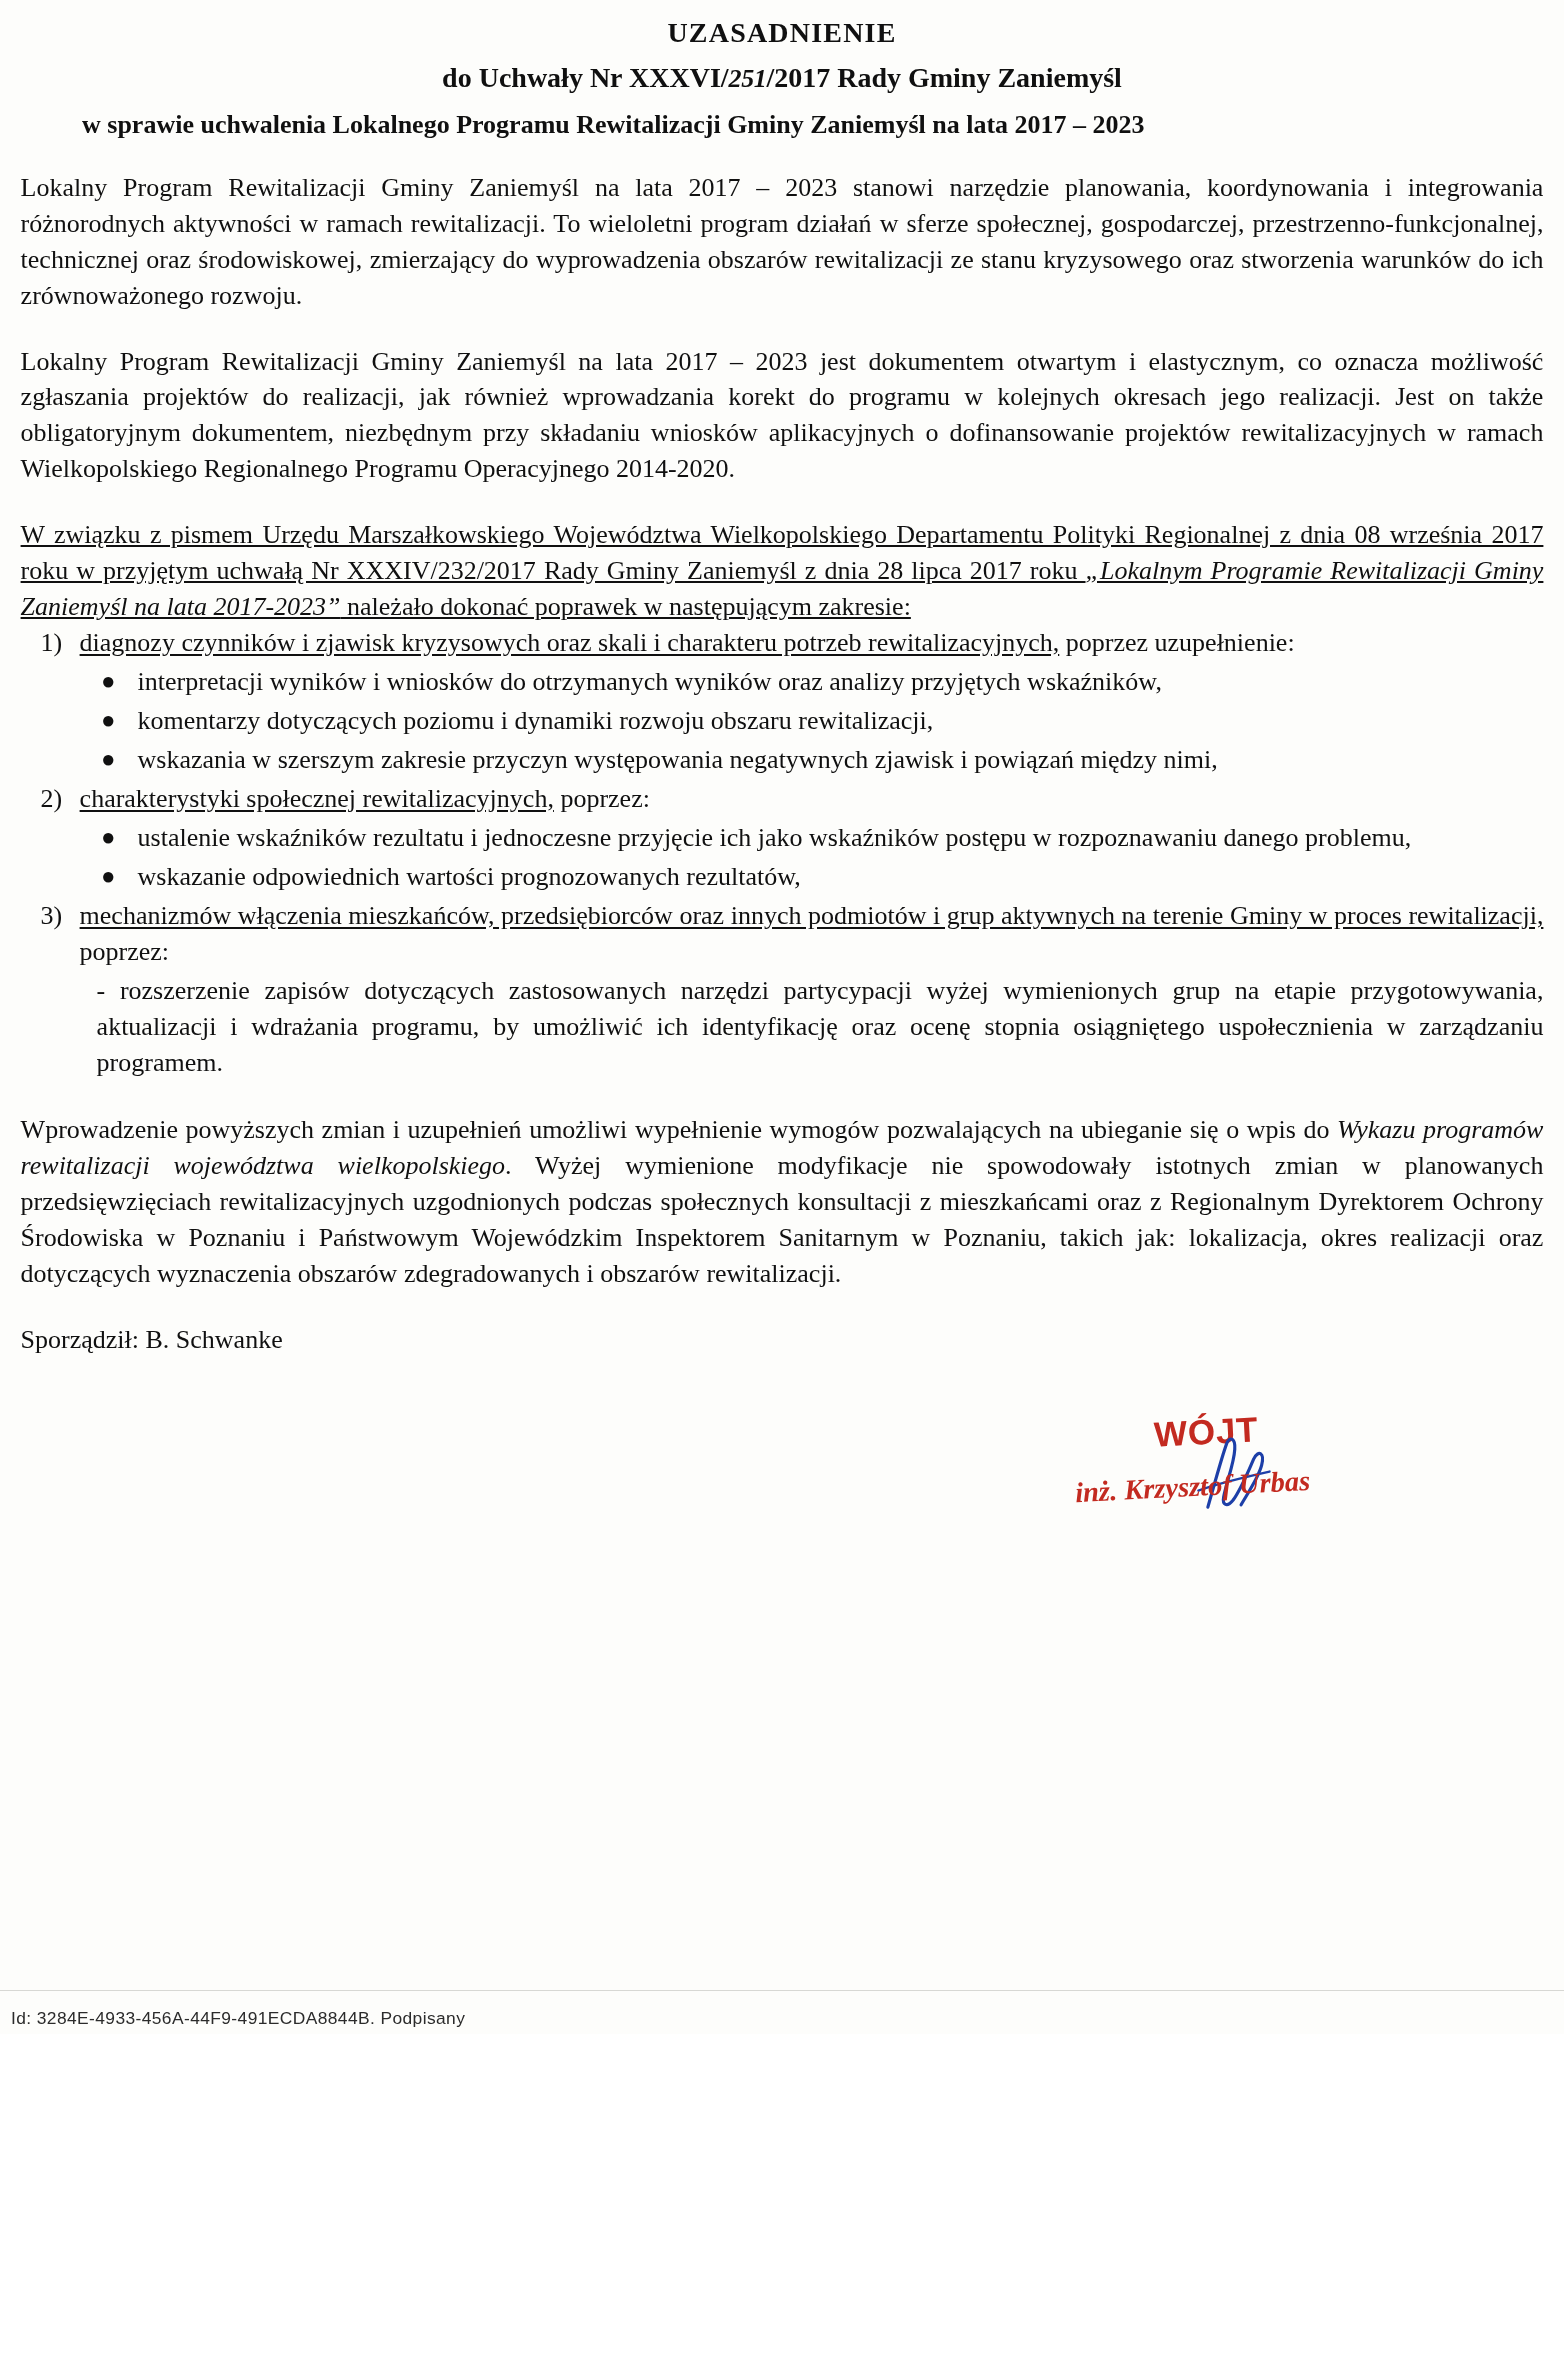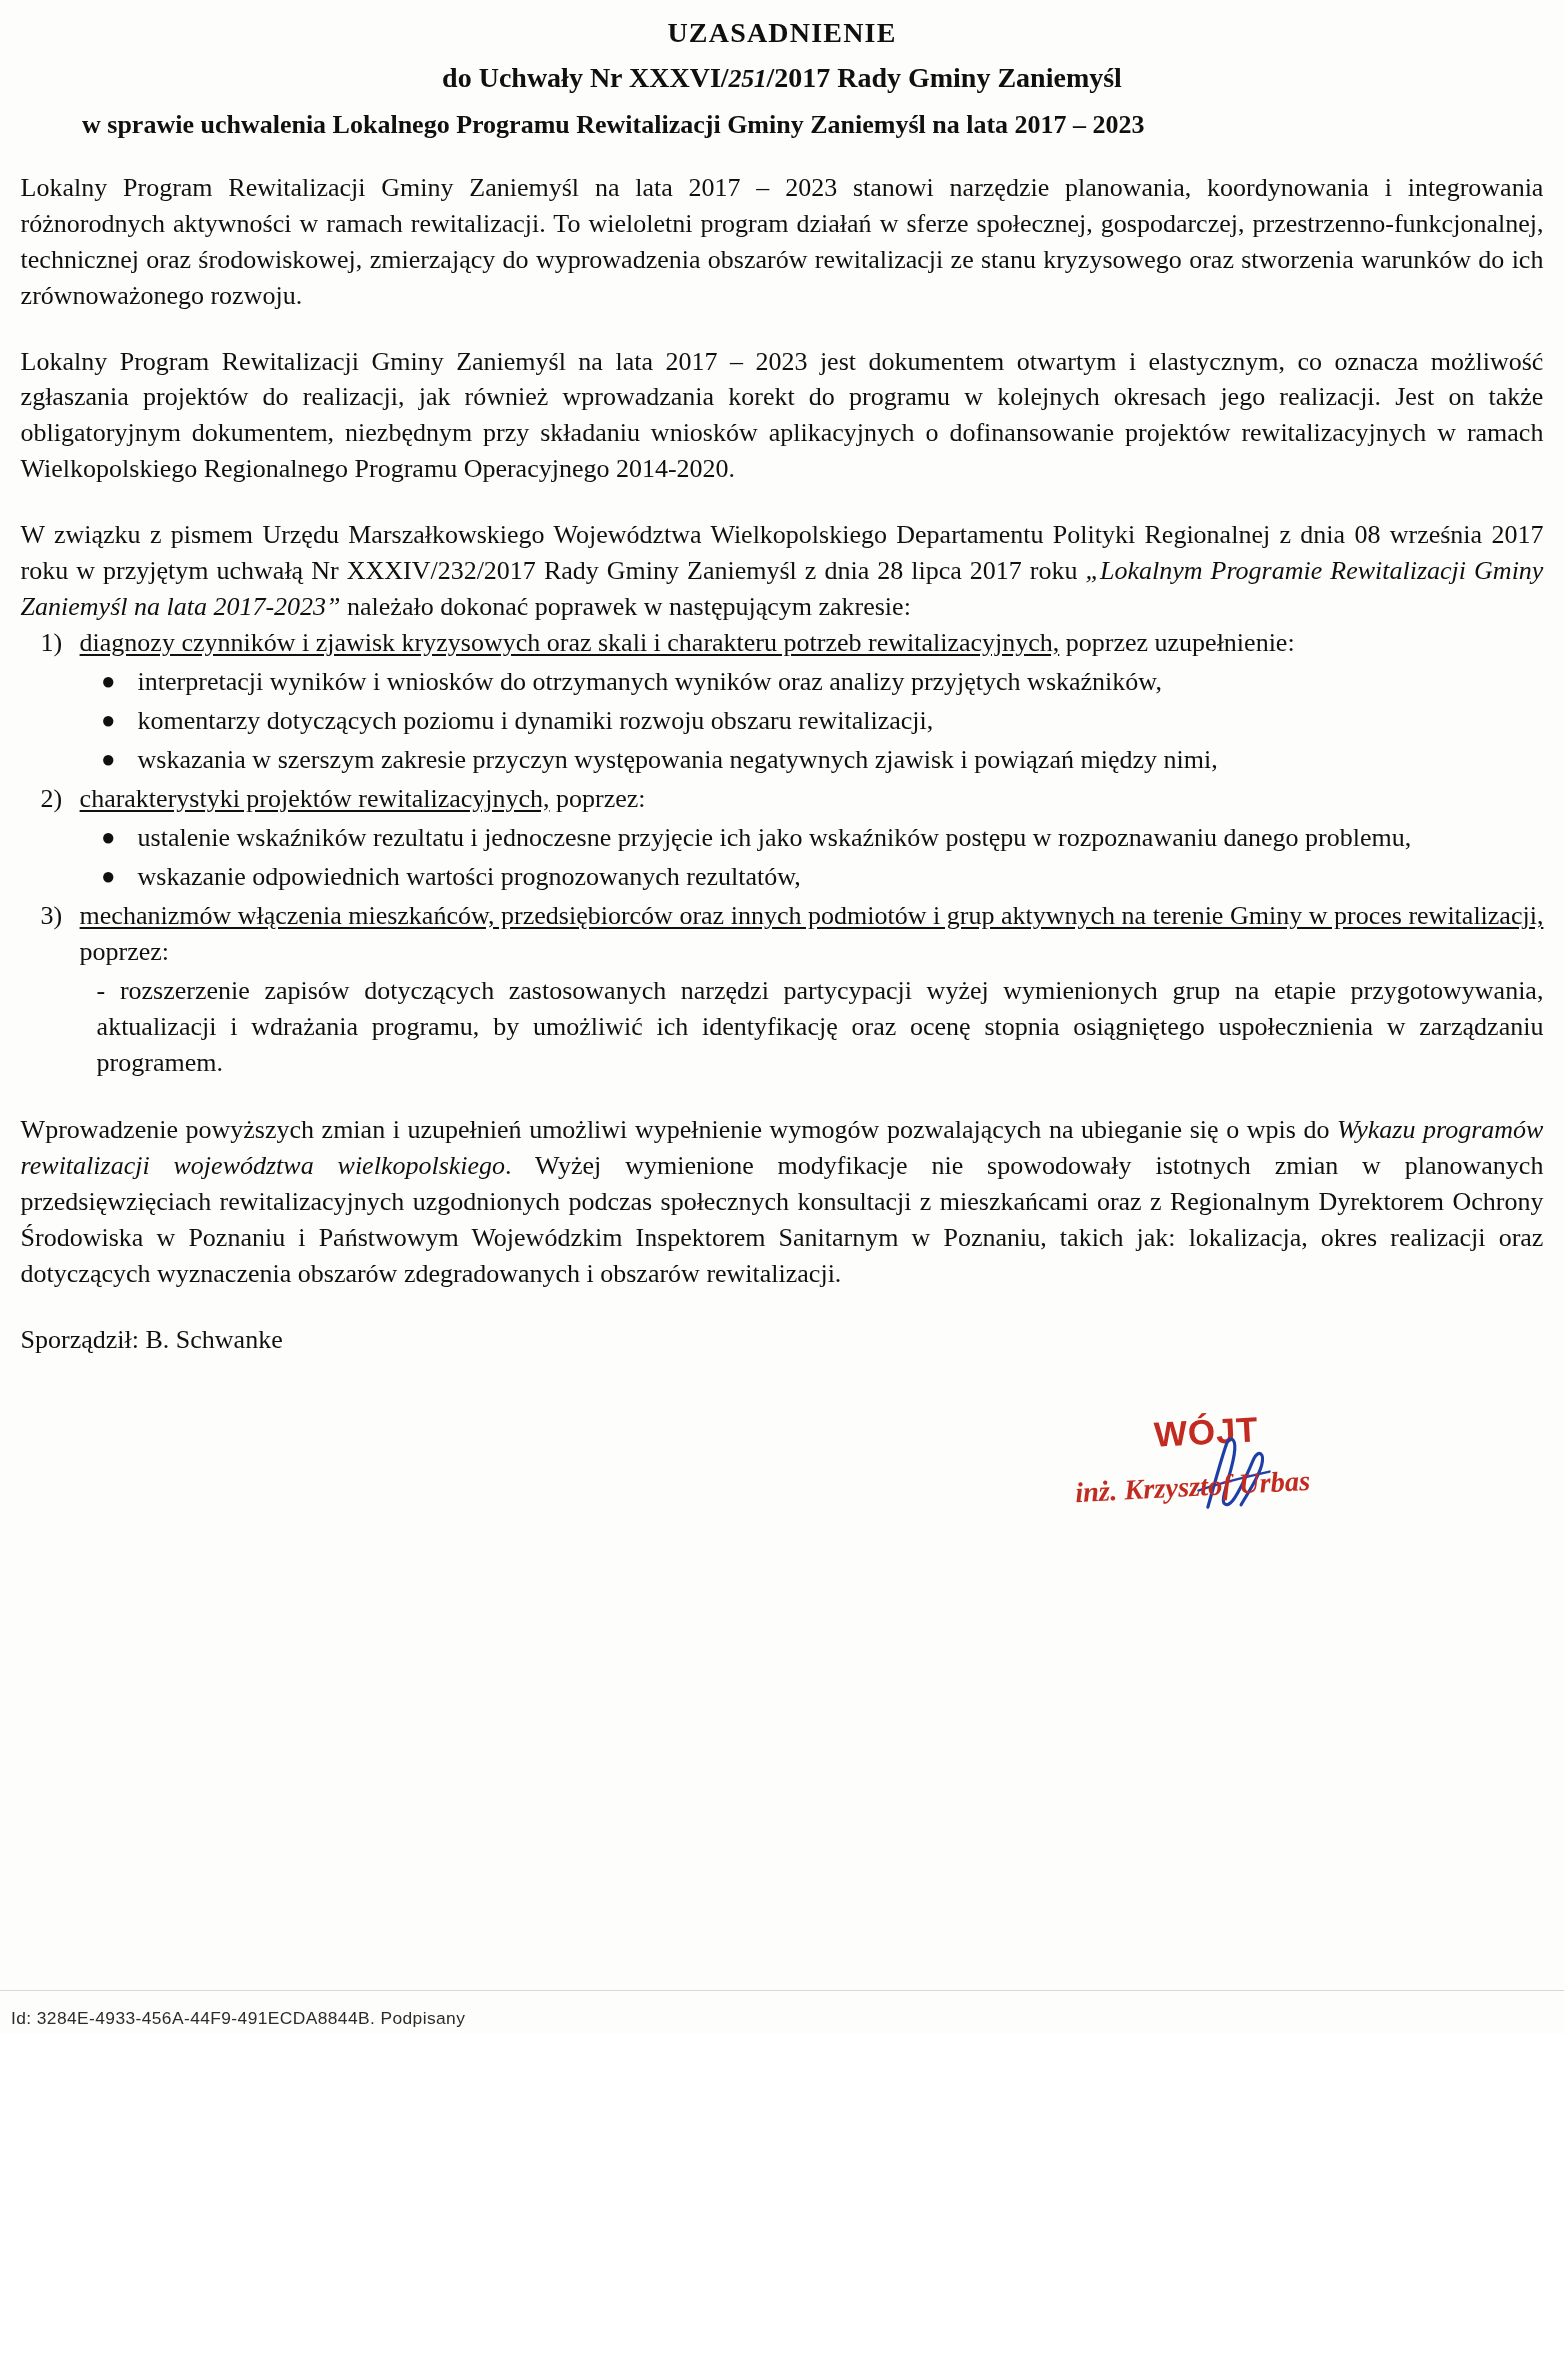--- a/index.html
+++ b/index.html
@@ -64,20 +64,21 @@
   }
   p.para {
     font-size: 26px;
     line-height: 1.38;
     text-align: justify;
     margin: 0 0 30px 0;
     hyphens: none;
   }
   p.para.tight {
     margin-bottom: 0;
+    text-decoration: underline;
   }
   .list {
     margin: 0;
     padding: 0;
     list-style: none;
   }
   .li-num {
     display: flex;
     font-size: 26px;
     line-height: 1.38;
@@ -231,21 +232,21 @@
           </li>
           <li class="bullet">
             <span class="dot">●</span>
             <span class="txt">wskazania w szerszym zakresie przyczyn występowania negatywnych zjawisk i powiązań między nimi,</span>
           </li>
         </ul>
 
         <li class="li-num">
           <span class="num">2)</span>
           <span class="txt">
-            <span class="u">charakterystyki projektów rewitalizacyjnych,</span><span> poprzez:</span>
+            <span class="u">charakterystyki społecznej rewitalizacyjnych,</span><span> poprzez:</span>
           </span>
         </li>
         <ul class="bullets">
           <li class="bullet">
             <span class="dot">●</span>
             <span class="txt">ustalenie wskaźników rezultatu i jednoczesne przyjęcie ich jako wskaźników postępu w rozpoznawaniu danego problemu,</span>
           </li>
           <li class="bullet">
             <span class="dot">●</span>
             <span class="txt">wskazanie odpowiednich wartości prognozowanych rezultatów,</span>

